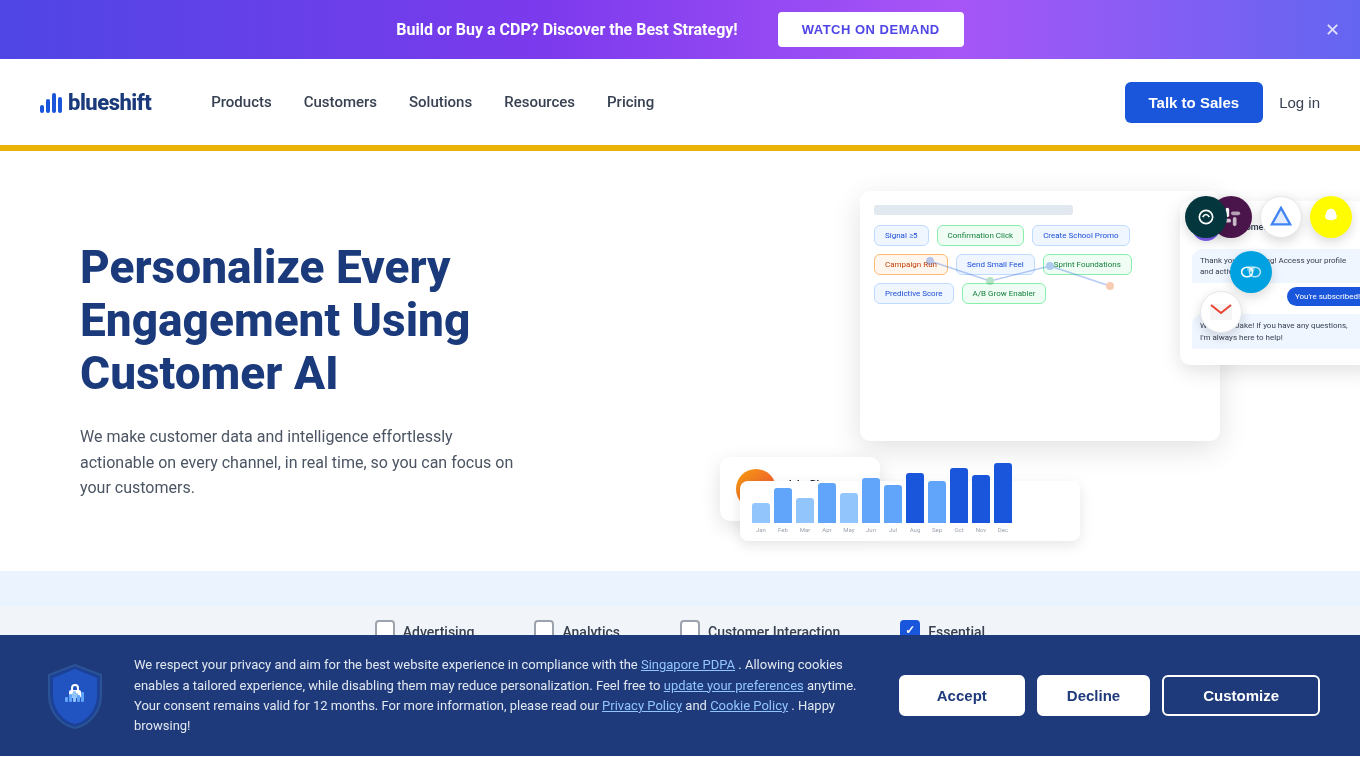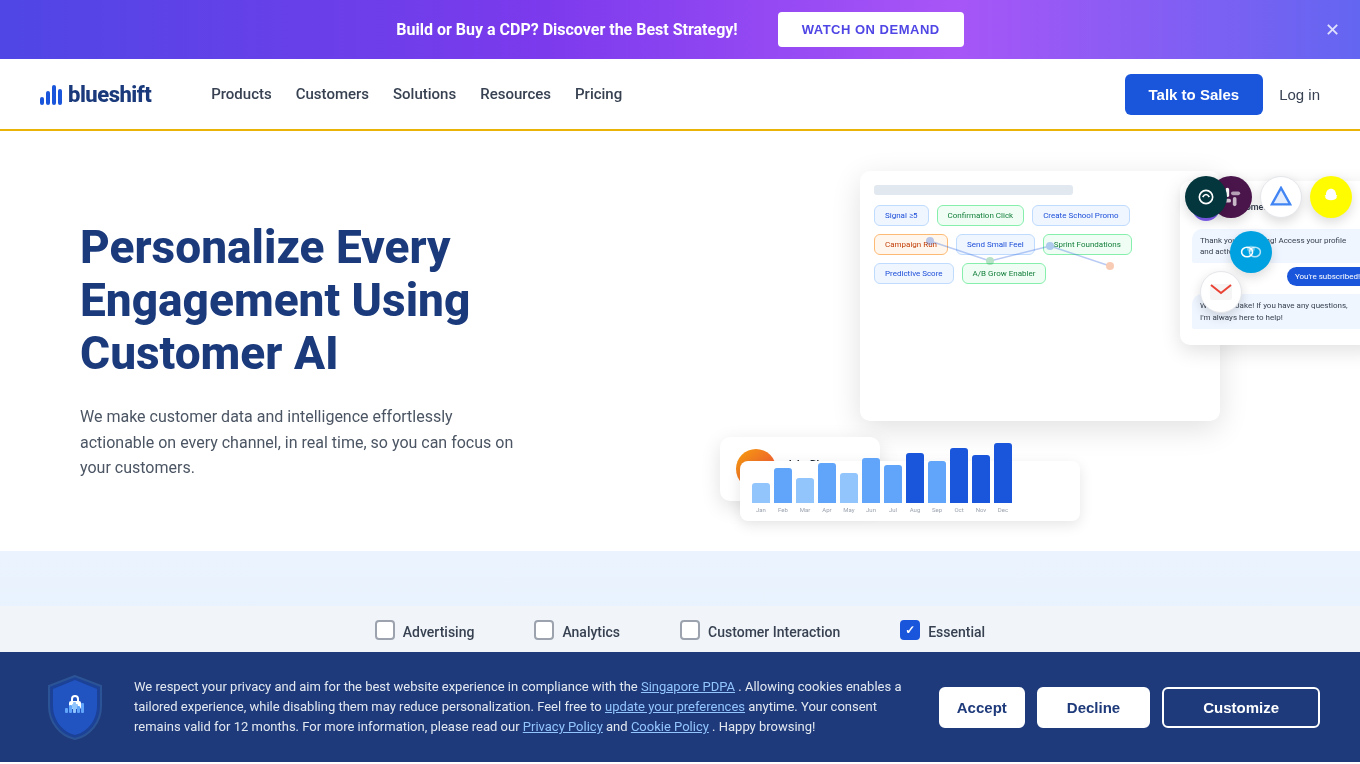--- a/index.html
+++ b/index.html
@@ -54,22 +54,22 @@
       cursor: pointer;
       opacity: 0.8;
     }
 
     
     .navbar {
       background: #fff;
       display: flex;
       align-items: center;
       padding: 0 40px;
-      height: 72px;
-      border-bottom: 2px solid #eab308;
+      height: 92px;
+      border-bottom: 6px solid #eab308;
     }
     .logo-area {
       display: flex;
       align-items: center;
       gap: 6px;
       margin-right: 60px;
     }
     .logo-bars {
       display: flex;
       align-items: flex-end;
@@ -83,21 +83,21 @@
     }
     .logo-text {
       font-size: 22px;
       font-weight: 800;
       color: #1a3a7c;
       letter-spacing: -0.5px;
     }
     .nav-links {
       display: flex;
       align-items: center;
-      gap: 24px;
+      gap: 32px;
       flex: 1;
     }
     .nav-link {
       font-size: 15px;
       font-weight: 500;
       color: #374151;
       cursor: pointer;
       text-decoration: none;
       white-space: nowrap;
     }
@@ -328,21 +328,21 @@
     .bar-fill {
       width: 18px;
       border-radius: 3px 3px 0 0;
       background: #1a56db;
     }
     .bar-label { font-size: 6px; color: #9ca3af; }
 
     
     .cookie-banner {
       position: fixed;
-      bottom: 2px;
+      bottom: 8px;
       left: 0;
       right: 0;
       background: #1e3a7a;
       padding: 20px 40px;
       z-index: 100;
     }
     .cookie-inner {
       display: flex;
       align-items: center;
       gap: 24px;
@@ -369,21 +369,21 @@
     }
     .cookie-actions {
       display: flex;
       gap: 12px;
       flex-shrink: 0;
     }
     .btn-accept {
       background: #fff;
       color: #1e3a7a;
       border: 2px solid #fff;
-      padding: 10px 16px;
+      padding: 10px 36px;
       font-size: 15px;
       font-weight: 600;
       border-radius: 6px;
       cursor: pointer;
     }
     .btn-decline {
       background: #fff;
       color: #1e3a7a;
       border: 2px solid #fff;
       padding: 10px 28px;

